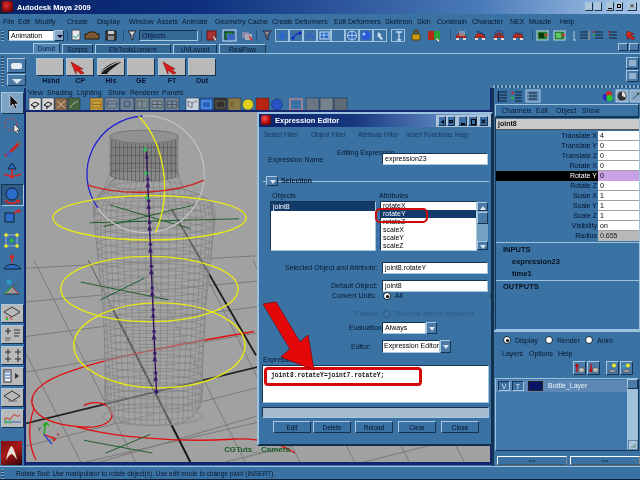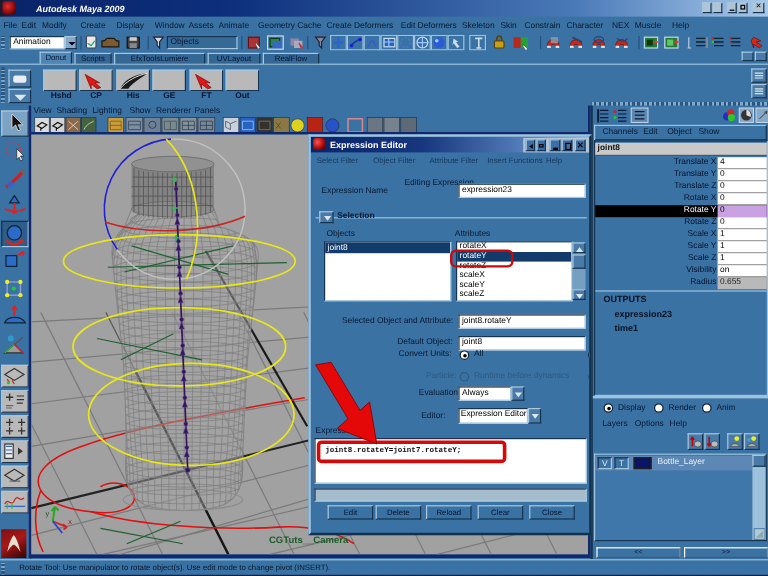--- a/index.html
+++ b/index.html
@@ -12,21 +12,21 @@
 .sunken{border-top:1px solid #16344f;border-left:1px solid #16344f;border-bottom:1px solid #a8c8e0;border-right:1px solid #a8c8e0;}
 .field{background:#fff;color:#000;}
 .btn{background:#3a72a4;color:#04112c;text-align:center;}
 </style>
 </head>
 <body>
 <div id="stage">
 
 <div class="abs" style="left:0;top:0;width:640px;height:14px;background:linear-gradient(90deg,#1a1a2e 0,#0a246a 2%,#0d2f7c 30%,#4a7ab8 75%,#a8c8ea 100%);">
   <div class="abs" style="left:2px;top:1px;width:11px;height:11px;background:radial-gradient(circle at 40% 40%,#e03030,#7a0404 70%,#3a0000);border-radius:2px;"></div>
-  <div class="abs" style="left:30px;top:3px;color:#fff;font-size:7.5px;font-weight:bold;font-style:italic;">Autodesk Maya 2009</div>
+  <div class="abs" style="left:17px;top:3px;color:#fff;font-size:7.5px;font-weight:bold;">Autodesk Maya 2009</div>
   <div class="abs raised" style="left:585px;top:2px;width:8px;height:9px;background:#b0c4d8;"></div>
   <div class="abs raised" style="left:594px;top:2px;width:8px;height:9px;background:#b0c4d8;"></div>
   <div class="abs raised" style="left:606px;top:2px;width:8px;height:9px;background:#b0c4d8;">
         <div class="abs" style="left:1px;top:5px;width:4px;height:1px;background:#000;"></div>
       </div>
   <div class="abs raised" style="left:615px;top:2px;width:8px;height:9px;background:#b0c4d8;">
         <div class="abs" style="left:1px;top:1px;width:4px;height:4px;border:1px solid #000;"></div>
       </div>
   <div class="abs raised" style="left:627px;top:2px;width:10px;height:9px;background:#b0c4d8;color:#000;font-size:6px;line-height:7px;text-align:center;">✕</div>
 </div>
@@ -625,23 +625,24 @@
       <div style="height:10px;position:relative;">
             <span style="position:absolute;right:42px;top:1px;color:#04122e;">Visibility</span>
             <span class="field" style="position:absolute;left:102px;width:41px;height:10px;padding:1px 0 0 2px;border-bottom:1px solid #a0a0a0;">on</span>
           </div>
       <div style="height:10px;position:relative;">
             <span style="position:absolute;right:42px;top:1px;color:#04122e;">Radius</span>
             <span style="position:absolute;left:102px;width:41px;height:10px;padding:1px 0 0 2px;background:#b9b9b9;color:#222;">0.655</span>
           </div>
     </div>
     <div class="abs" style="left:0;top:124px;width:143px;border-top:1px solid #9cc2de;">
-      <div style="font-size:7.5px;font-weight:bold;color:#04101c;padding:2px 0 0 7px;">OUTPUTS</div>
+      <div style="font-size:7.5px;font-weight:bold;color:#04101c;padding:2px 0 0 7px;">INPUTS</div>
       <div style="font-size:7.5px;font-weight:bold;color:#04101c;padding:3px 0 0 16px;">expression23</div>
       <div style="font-size:7.5px;font-weight:bold;color:#04101c;padding:3px 0 2px 16px;">time1</div>
+      <div style="border-top:1px solid #9cc2de;font-size:7.5px;font-weight:bold;color:#04101c;padding:1px 0 0 7px;">OUTPUTS</div>
     </div>
   </div>
 
   <div class="abs" style="left:0px;top:242px;width:146px;height:136px;border-top:2px solid #9cc2de;">
     <div class="abs" style="left:9px;top:4px;width:8px;height:8px;border-radius:50%;background:#fff;border:1px solid #123;"></div>
     <div class="abs" style="left:11.5px;top:6.5px;width:3px;height:3px;border-radius:50%;background:#000;"></div>
     <span class="t7 abs" style="left:21px;top:5px;">Display</span>
     <div class="abs" style="left:51px;top:4px;width:8px;height:8px;border-radius:50%;background:#fff;border:1px solid #123;"></div>
     <span class="t7 abs" style="left:63px;top:5px;">Render</span>
     <div class="abs" style="left:91px;top:4px;width:8px;height:8px;border-radius:50%;background:#fff;border:1px solid #123;"></div>

